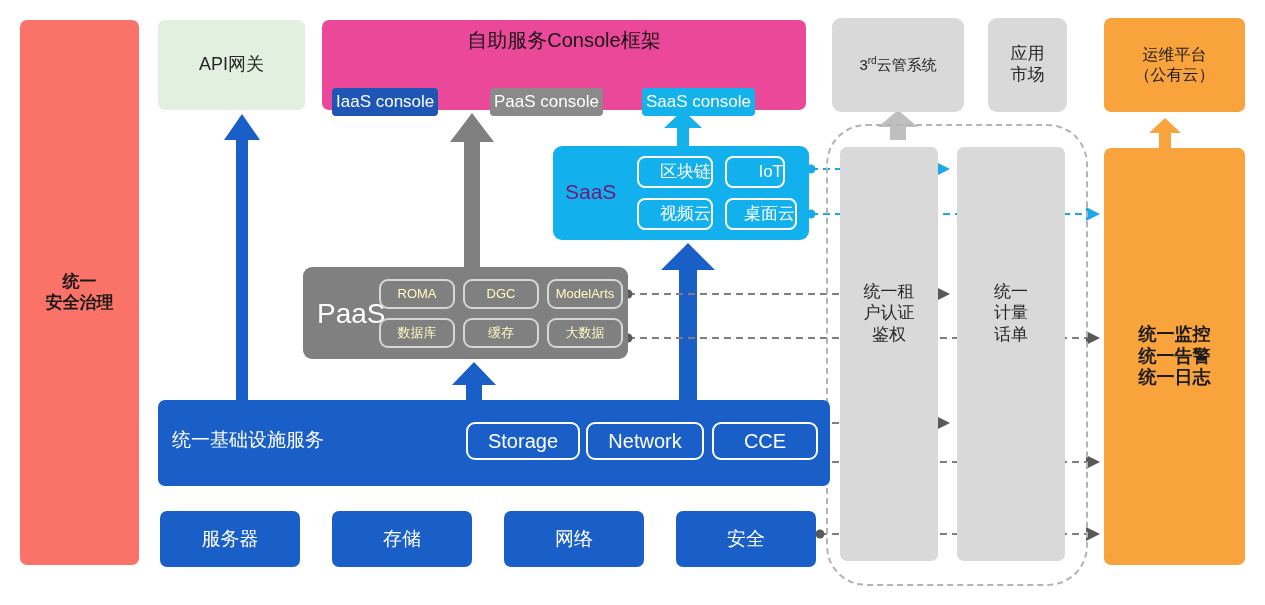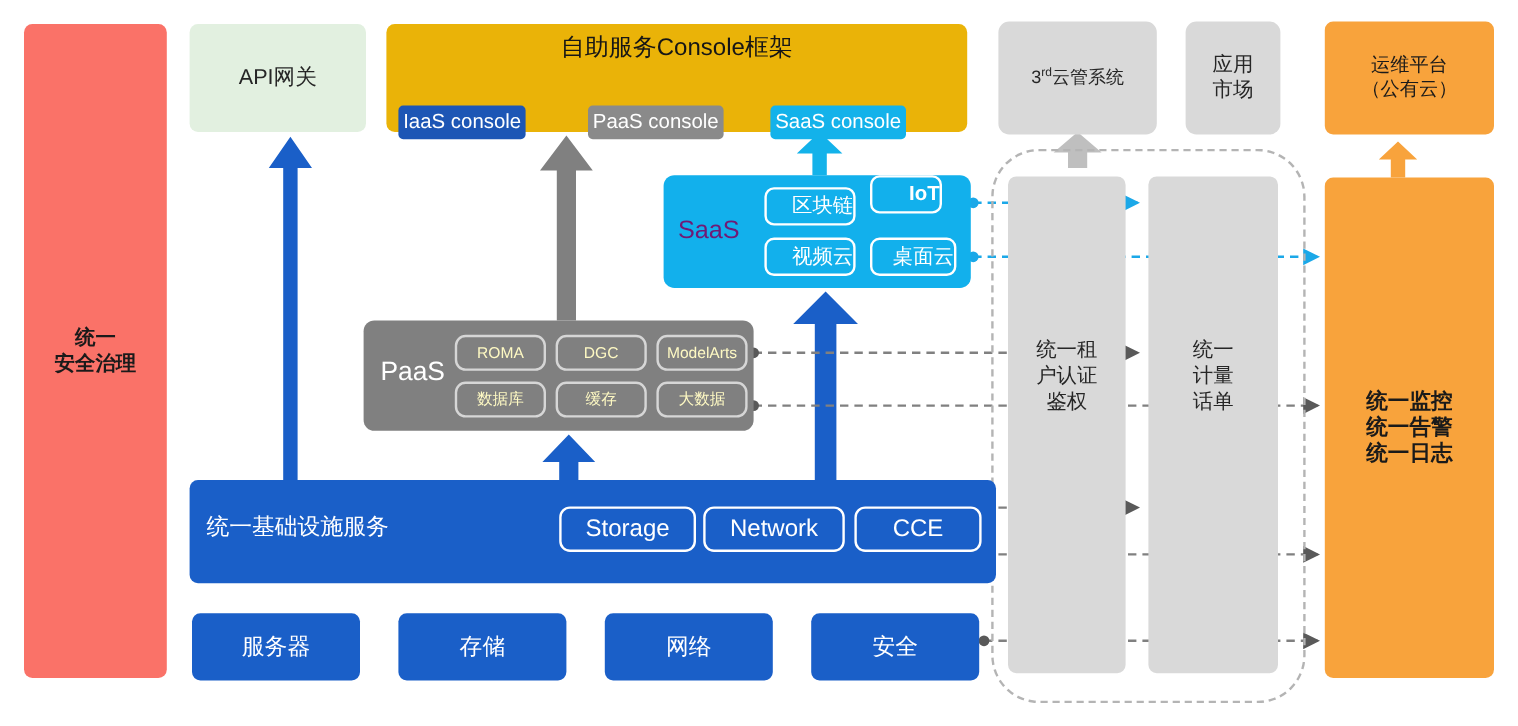--- a/index.html
+++ b/index.html
@@ -39,21 +39,21 @@
   #api-gateway {
     left: 158px; top: 20px; width: 147px; height: 90px;
     background: #E2F0E0;
     border-radius: 7px;
     color: #262626;
     font-size: 18px;
   }
   
   #console-frame {
     left: 322px; top: 20px; width: 484px; height: 90px;
-    background: #eab308;
+    background: #ec4899;
     border-radius: 7px;
     display: block;
   }
   #console-title {
     position: absolute;
     left: 0; right: 0; top: 8px;
     text-align: center;
     font-size: 20px;
     color: #161616;
     font-weight: 400;
@@ -112,33 +112,33 @@
   .saas-chip {
     position: absolute;
     border: 2px solid #ffffff;
     border-radius: 8px;
     color: #ffffff;
     font-size: 17px;
     display: flex; align-items: center; justify-content: flex-end;
     box-sizing: border-box;
   }
   #sc-blockchain { left: 84px;  top: 10px; width: 76px; height: 32px; }
-  #sc-iot        { left: 172px; top: 0; width: 60px; height: 32px; font-weight: bold; }
+  #sc-iot        { left: 172px; top: 10px; width: 60px; height: 32px; }
   #sc-video      { left: 84px;  top: 52px; width: 76px; height: 32px; }
   #sc-desktop    { left: 172px; top: 52px; width: 72px; height: 32px; }
 
   
   #paas-block {
     left: 303px; top: 267px; width: 325px; height: 92px;
     background: #808080; border-radius: 9px;
     display: block;
   }
   #paas-label {
     position: absolute; left: 14px; top: 30px;
-    color: #ffffff; font-size: 22px;
+    color: #ffffff; font-size: 28px;
   }
   .paas-chip {
     position: absolute;
     border: 2px solid #d6d6d6;
     border-radius: 9px;
     color: #fef9c3;
     font-size: 13px;
     display: flex; align-items: center; justify-content: center;
     box-sizing: border-box;
   }

